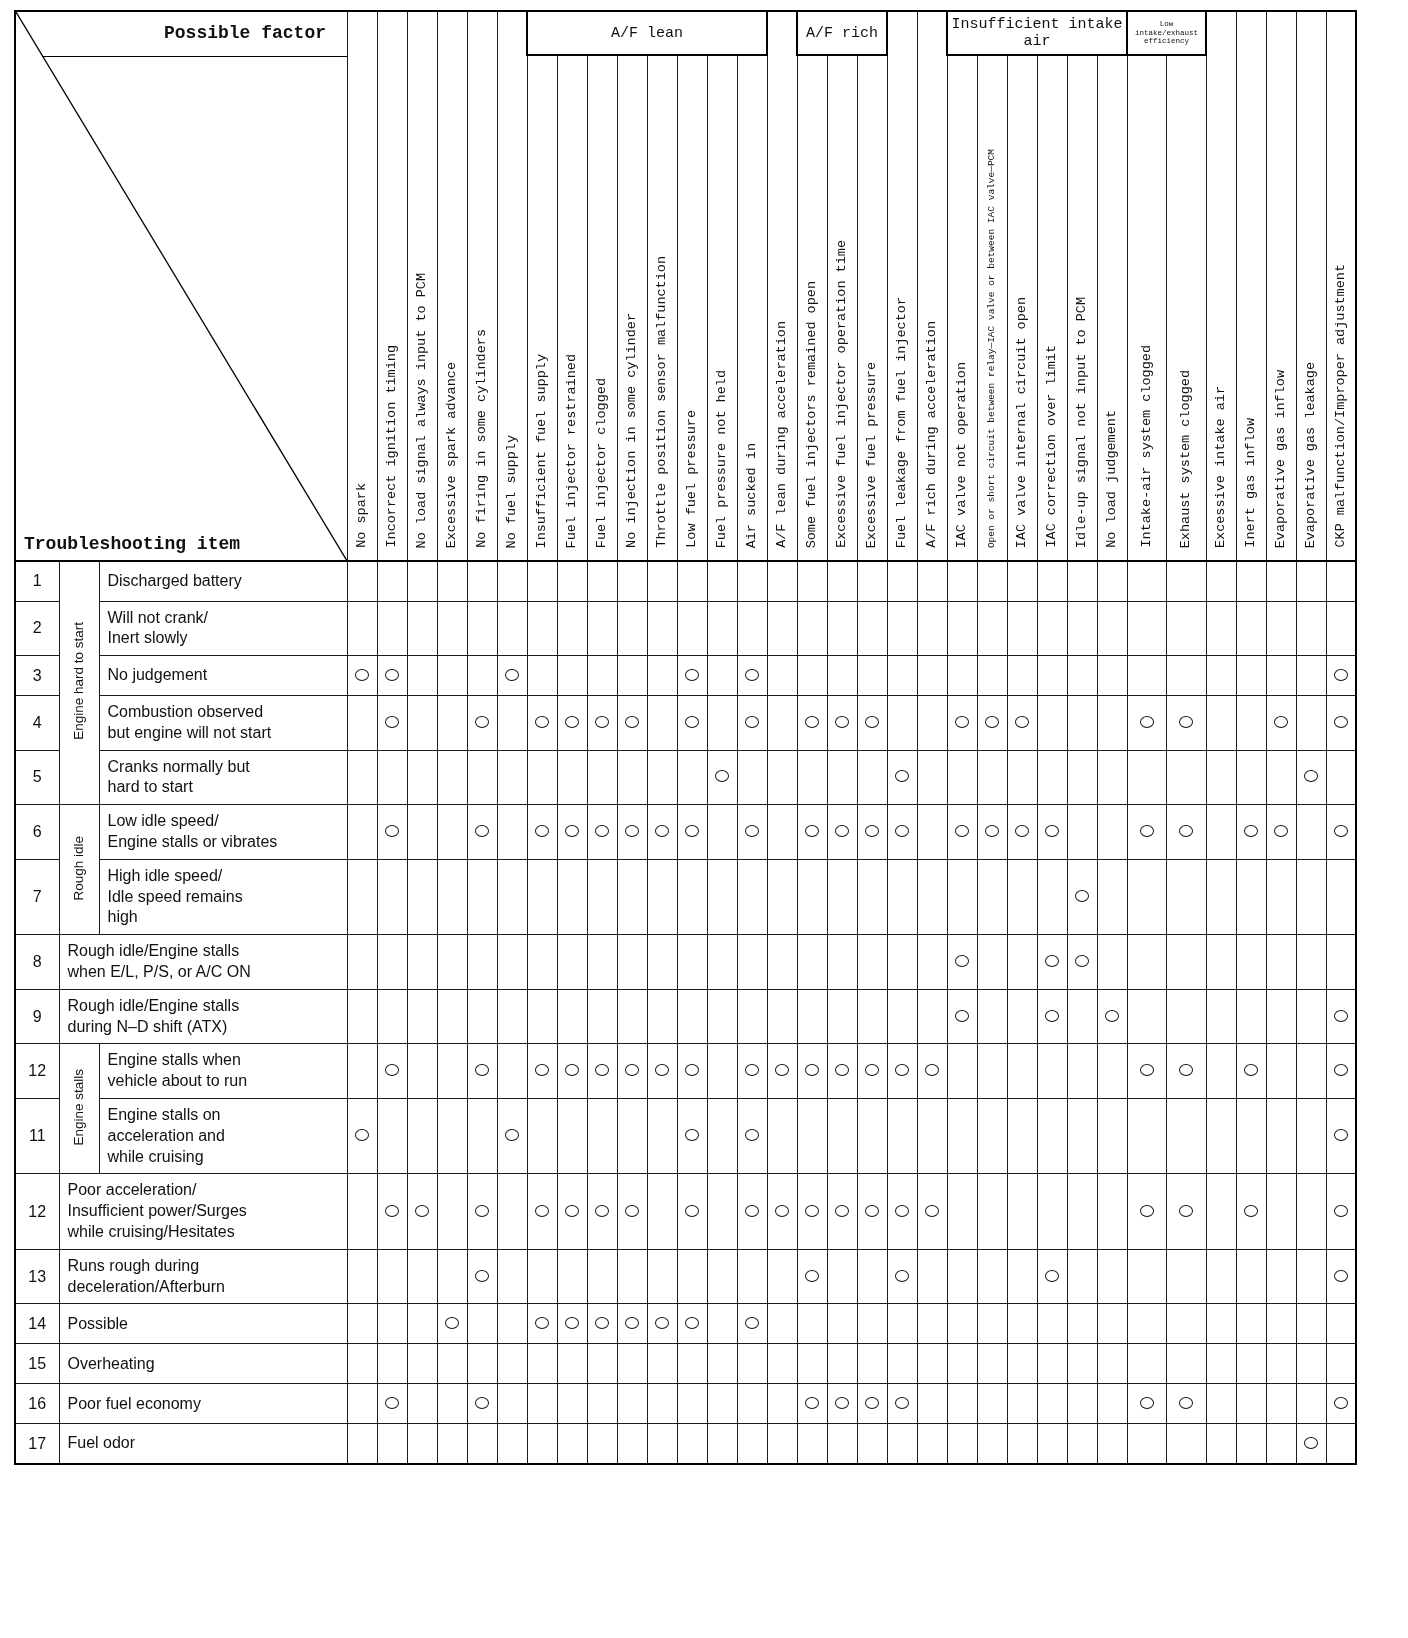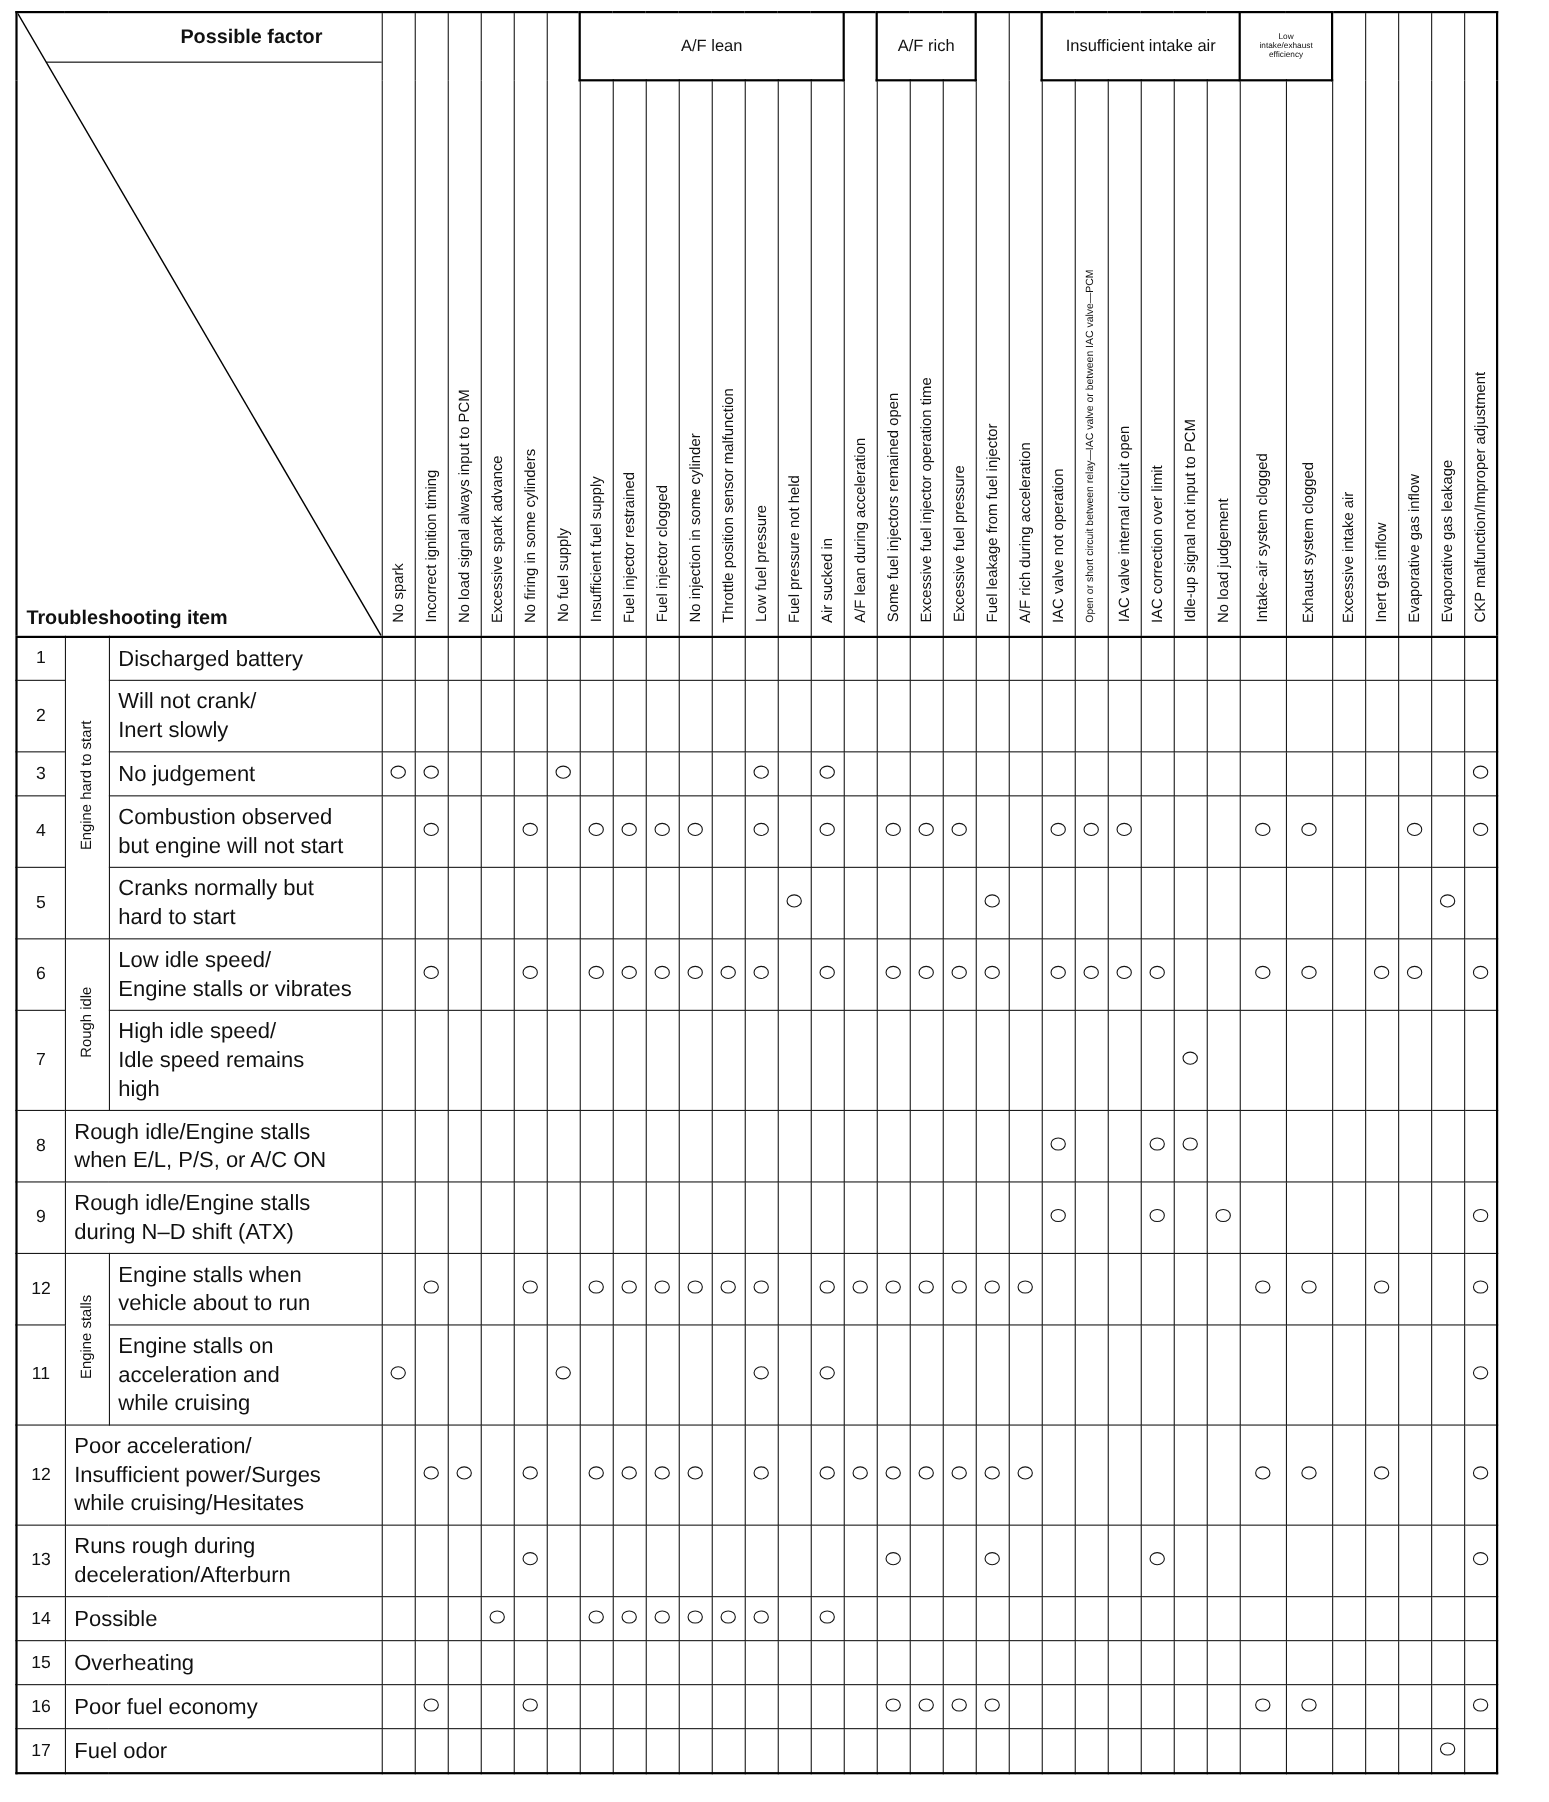--- a/index.html
+++ b/index.html
@@ -11,21 +11,21 @@
   }
   table#matrix {
     border-collapse: collapse;
     table-layout: fixed;
     border: 2.5px solid #000;
     background: #fff;
   }
   th, td { padding: 0; font-weight: 400; }
 
   
-  thead { border-bottom: 2px solid #000; }
+  thead { border-bottom: 2px solid #000; font-family: Liberation Mono, monospace; }
   .corner { position: relative; border: 1px solid #1a1a1a; }
   .corner .diag { position: absolute; left: 0; top: 0; width: 100%; height: 100%; }
   .corner .diag line { stroke: #000; stroke-width: 1.3; vector-effect: non-scaling-stroke; }
   .corner .pf {
     position: absolute; top: 11px; left: 148px;
     font-weight: 700; font-size: 18px; white-space: nowrap;
   }
   .corner .pf-rule {
     position: absolute; top: 44px; left: 26px; right: 0;
     border-bottom: 1.5px solid #000;
@@ -36,21 +36,21 @@
   }
   .spacer-cell {
     border-left: 1px solid #1a1a1a; border-right: 1px solid #1a1a1a;
     border-top: 0; border-bottom: 0; height: 44px; background: #fff;
   }
   .group-cell {
     border: 2px solid #000; background: #fff;
     font-size: 15px; text-align: center; vertical-align: middle;
     height: 44px; overflow: hidden;
   }
-  .group-cell.small { font-size: 7.5px; line-height: 1.15; padding: 17px; margin-top: 47px; }
+  .group-cell.small { font-size: 7.5px; line-height: 1.15; padding: 7px; margin-top: 47px; }
   .factor-cell {
     border: 1px solid #1a1a1a; border-top: 0;
     height: 506px; vertical-align: bottom; text-align: center; background: #fff;
     overflow: hidden;
   }
   .vtext {
     writing-mode: vertical-rl;
     transform: rotate(180deg);
     display: inline-block;
     font-size: 13.5px; line-height: 1.05;
@@ -63,21 +63,21 @@
   .num-cell {
     border: 1px solid #1a1a1a; text-align: center; vertical-align: middle;
     font-size: 16px;
   }
   .rowgroup-cell {
     border: 1px solid #1a1a1a; text-align: center; vertical-align: middle;
   }
   .rowgroup-cell .vtext { font-size: 13.5px; }
   .item-cell {
     border: 1px solid #1a1a1a; vertical-align: middle;
-    font-size: 20px; line-height: 1.3; padding: 6px 8px;
+    font-size: 16px; line-height: 1.3; padding: 6px 8px;
     white-space: pre-line;
   }
   .mark-cell {
     border: 1px solid #1a1a1a; text-align: center; vertical-align: middle;
     height: 40px;
   }
   .circle {
     display: inline-block; width: 14px; height: 12px;
     border: 1.5px solid #151515; border-radius: 50%;
     background: transparent;

